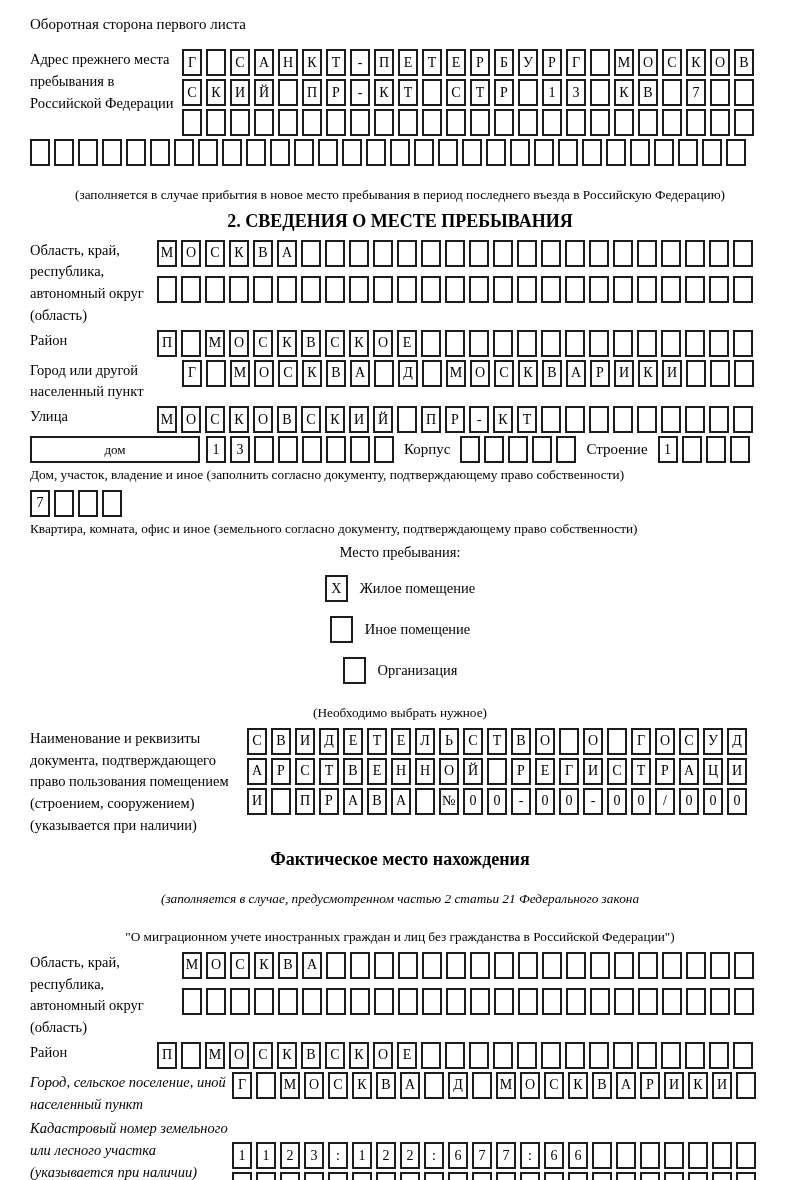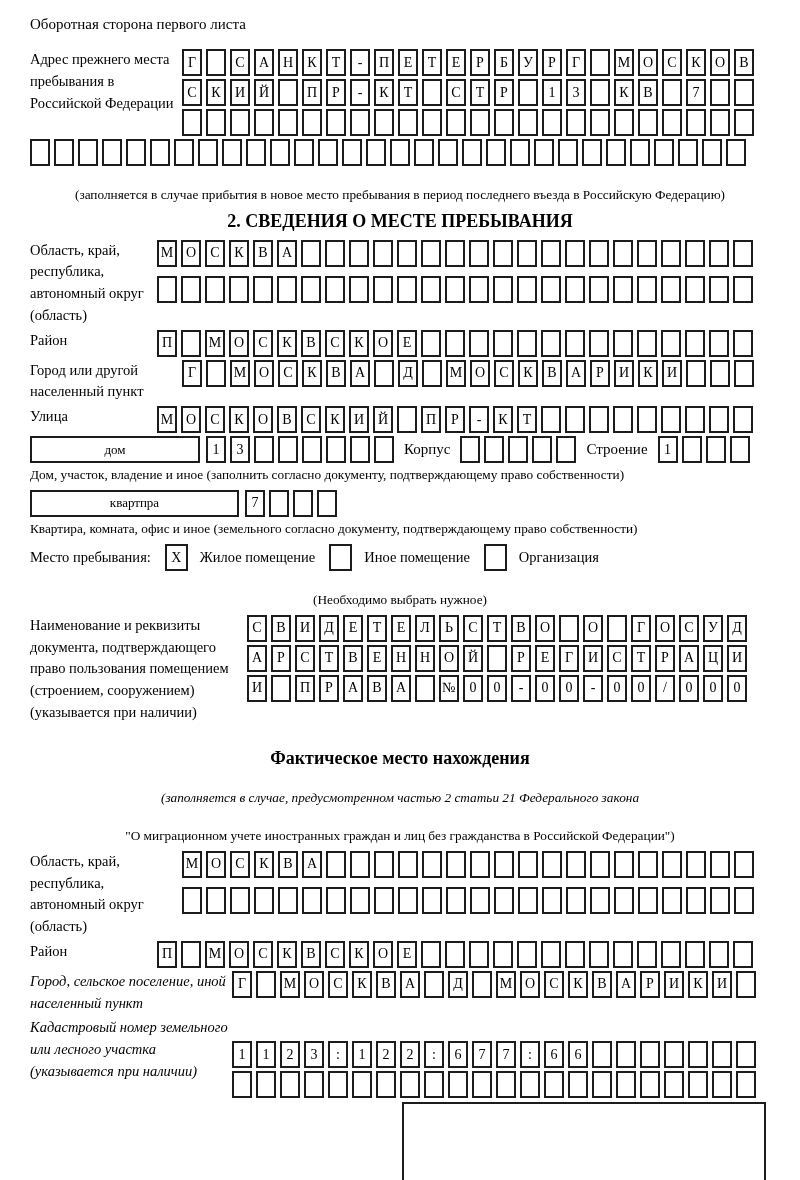--- a/index.html
+++ b/index.html
@@ -32,21 +32,21 @@
 
   .combo { display:flex; align-items:center; gap:6px; margin-bottom:3px; }
   .widebox {
     border:2px solid #1c1c1c; height:23px; box-sizing:content-box;
     display:flex; align-items:center; justify-content:center; font-size:13px;
   }
   .dom-box { width:166px; }
   .kv-box { width:205px; }
   .combo-label { font-size:15px; padding:0 4px; }
 
-  .stay-row { display:flex; align-items:center; gap:14px; margin:6px 0 2px 0; font-size:14.5px; }
+  .stay-row { display:flex; align-items:center; gap:14px; margin:6px 0 2px 0; font-size:14.5px;flex-direction:column; }
   .stay-opt { display:flex; align-items:center; gap:12px; }
 
   .doc-rows { margin-top:0; }
 
   .stamp-wrap { margin-left:372px; margin-top:4px; width:364px; }
   .stamp-box { border:2px solid #1c1c1c; height:170px; background:#fff; }
 
   .cad-rows { margin-top:24px; }
 </style>
 </head>
@@ -351,21 +351,20 @@
     <div class="cells">
         <span class="cell">1</span>
         <span class="cell"></span>
         <span class="cell"></span>
         <span class="cell"></span>
       </div>
   </div>
   <div class="caption">Дом, участок, владение и иное (заполнить согласно документу, подтверждающему право собственности)</div>
 
   <div class="combo">
-    <div class="widebox kv-box">квартпра</div>
     <div class="cells">
         <span class="cell">7</span>
         <span class="cell"></span>
         <span class="cell"></span>
         <span class="cell"></span>
       </div>
   </div>
   <div class="caption">Квартира, комната, офис и иное (земельного согласно документу, подтверждающему право собственности)</div>
 
   <div class="stay-row">
@@ -453,21 +452,21 @@
           <span class="cell">0</span>
           <span class="cell">0</span>
           <span class="cell">/</span>
           <span class="cell">0</span>
           <span class="cell">0</span>
           <span class="cell">0</span>
         </div>
     </div>
   </div>
 
-  <div class="sec-title" style="margin-top:24px;">Фактическое место нахождения</div>
+  <div class="sec-title" style="margin-top:12px;">Фактическое место нахождения</div>
   <div class="caption center" style="margin-bottom:0;font-style:italic;">(заполняется в случае, предусмотренном частью 2 статьи 21 Федерального закона</div>
   <div class="caption center">"О миграционном учете иностранных граждан и лиц без гражданства в Российской Федерации")</div>
 
   <div class="field">
     <div class="flabel w152">Область, край, республика, автономный округ (область)</div>
     <div class="cellrows gap9">
       <div class="cells">
           <span class="cell">М</span>
           <span class="cell">О</span>
           <span class="cell">С</span>

